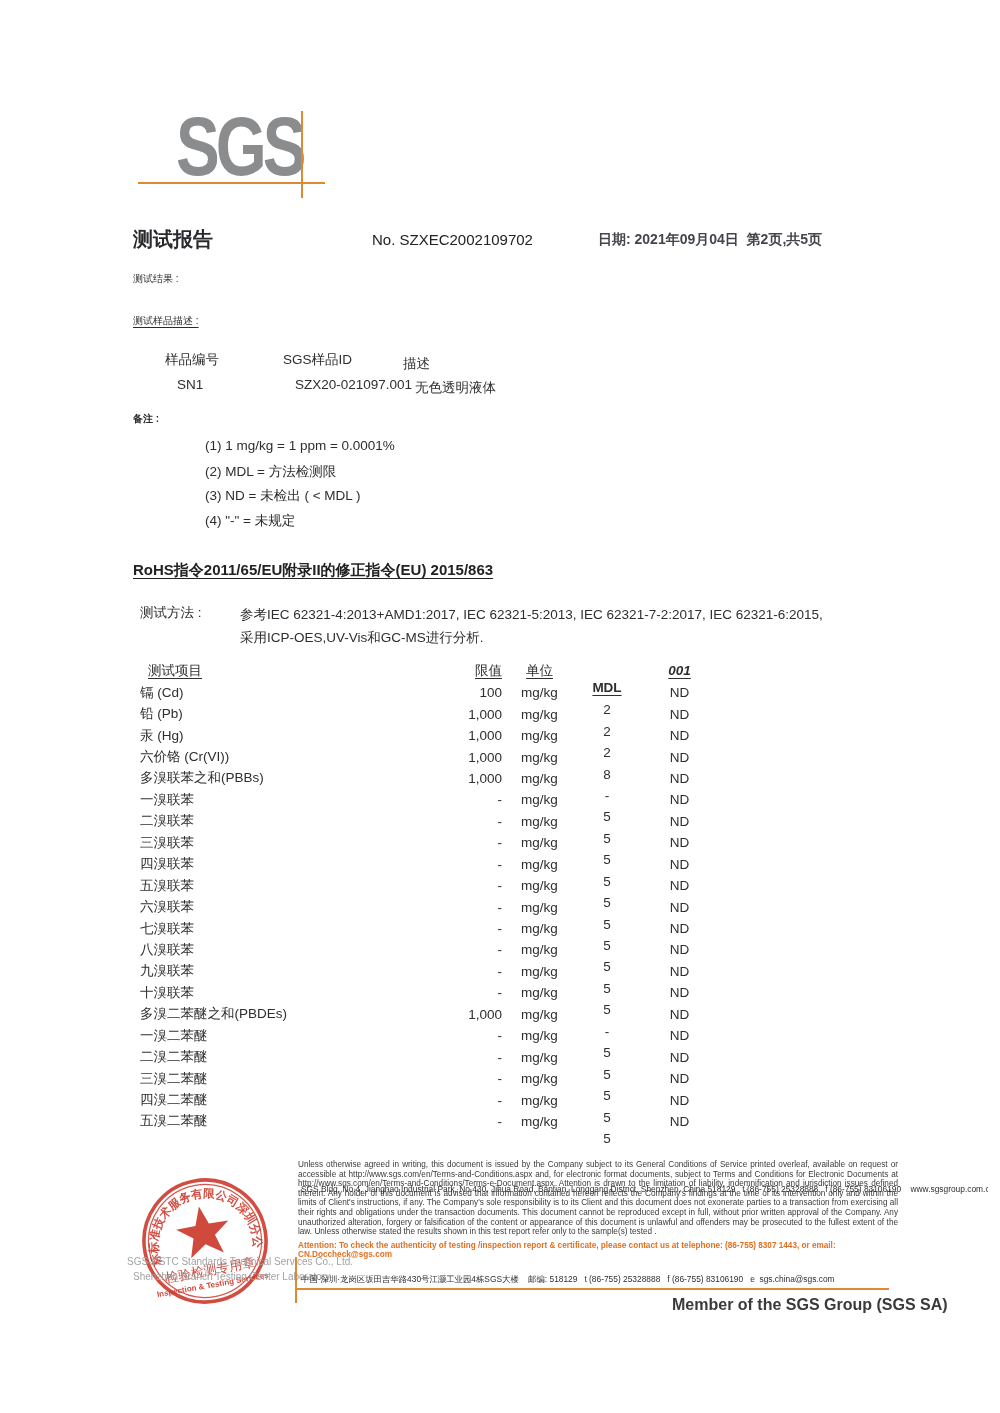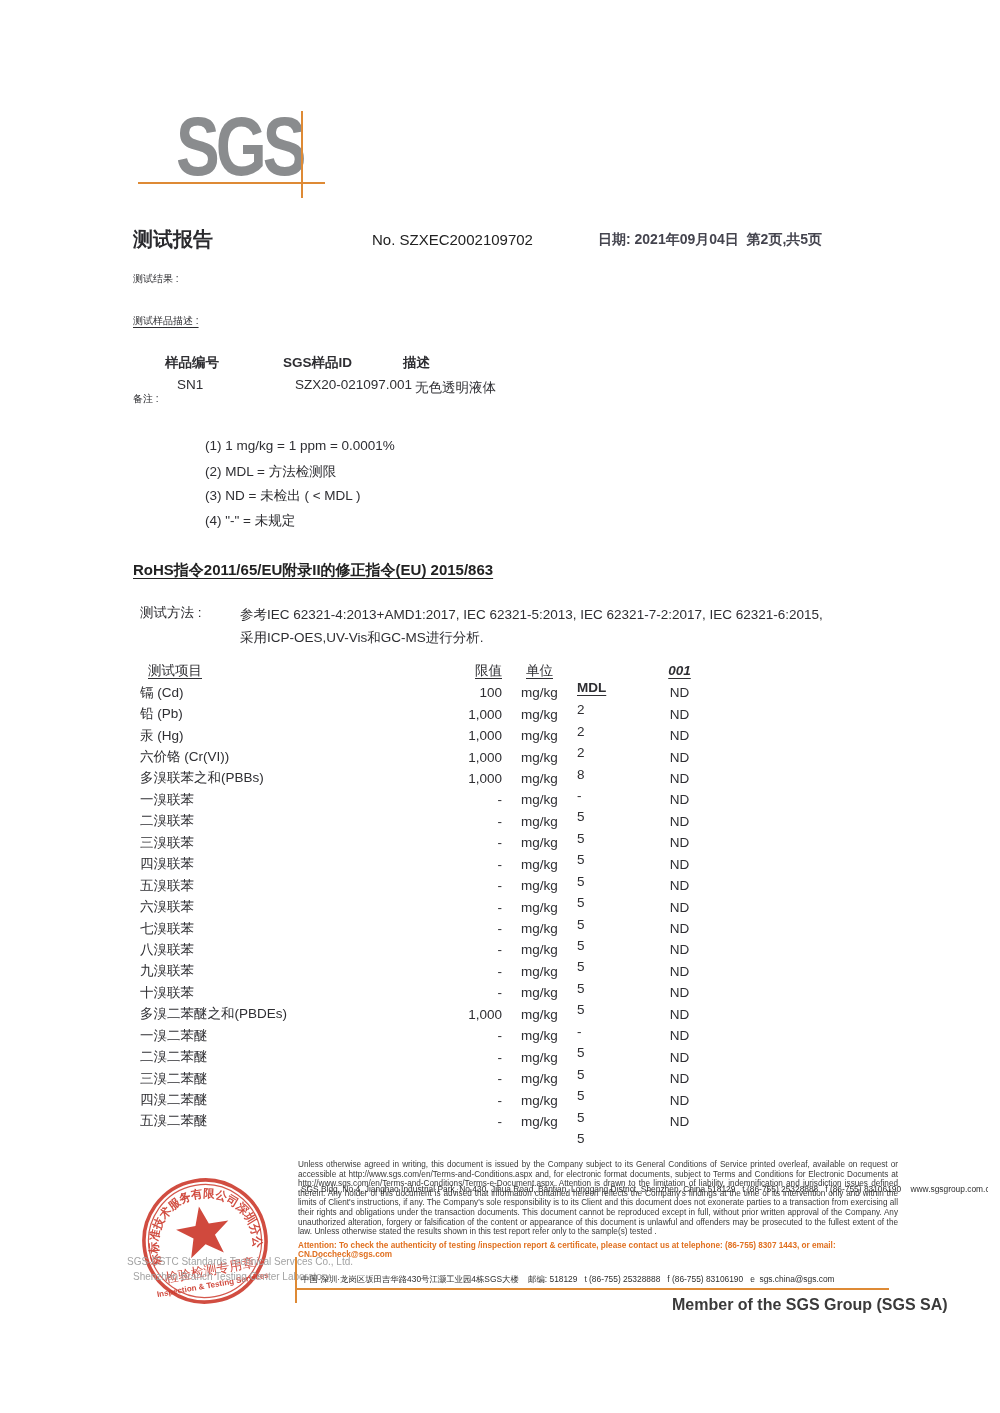--- a/index.html
+++ b/index.html
@@ -34,39 +34,39 @@
 
   .sec-label{font-size:10px;color:#2b2b2f;}
   .underline{text-decoration:underline;text-underline-offset:3px;}
 
   
   .sample-table{left:165px;top:348px;font-size:13.5px;}
   .st-row{display:flex;height:24px;align-items:center;}
   .st-c1{width:118px;}
   .st-c2{width:120px;}
   .st-c3{width:200px;margin-top:8px;}
-  .st-head{font-weight:700;align-items:flex-end;}
+  .st-head{font-weight:400;}
   .st-data .st-c1{padding-left:12px;}
 
   
   .remarks-list{left:205px;top:438px;font-size:13.5px;}
   .remark-item{height:24.6px;}
 
   .rohs-heading{left:133px;top:561px;font-size:15px;font-weight:700;color:#222;
     text-decoration:underline;text-underline-offset:3px;}
   .method-label{left:140px;top:604px;font-size:13.5px;}
   .method-lines{left:240px;top:604px;font-size:13.5px;line-height:22.5px;white-space:pre;}
 
   
   .results-table{left:140px;top:659px;width:590px;font-size:13.5px;}
   .rt-row{display:flex;height:21.45px;align-items:center;}
   .c-item{width:300px;text-align:left;}
   .c-limit{width:62px;text-align:right;}
   .c-unit{width:75px;text-align:center;}
-  .c-mdl{width:60px;text-align:left;margin-top:34px;}
+  .c-mdl{width:60px;text-align:center;margin-top:34px;}
   .c-result{width:85px;text-align:center;}
   .rt-head{height:23px;}
   .rt-head .c-item{padding-left:8px;box-sizing:border-box;}
   .rt-head span{text-decoration:underline;text-underline-offset:3px;}
   .rt-head .c-mdl span{font-weight:600;}
   .rt-head .c-result span{font-style:italic;font-weight:600;}
 
   
   .stamp-wrap{left:122px;top:1158px;width:166px;height:166px;transform:rotate(-10deg);opacity:.92;}
   .company-lines{left:127px;top:1254px;font-size:10px;color:var(--footer-gray);
@@ -108,21 +108,21 @@
       </div>
     <div>
         <div class="st-row st-data">
           <div class="st-c1">SN1</div>
           <div class="st-c2">SZX20-021097.001</div>
           <div class="st-c3">无色透明液体</div>
         </div>
       </div>
   </div>
 
-  <div class="abs sec-label" style="left:133px;top:392px;">备注 :</div>
+  <div class="abs sec-label" style="left:133px;top:412px;font-weight:bold;">备注 :</div>
   <div class="abs remarks-list">
       <div class="remark-item">(1) 1 mg/kg = 1 ppm = 0.0001%</div>
       <div class="remark-item">(2) MDL = 方法检测限</div>
       <div class="remark-item">(3) ND = 未检出 ( &lt; MDL )</div>
       <div class="remark-item">(4) "-" = 未规定</div>
     </div>
 
   <div class="abs rohs-heading">RoHS指令2011/65/EU附录II的修正指令(EU) 2015/863</div>
   <div class="abs method-label sec-label">测试方法 :</div>
   <div class="abs method-lines">参考IEC 62321-4:2013+AMD1:2017, IEC 62321-5:2013, IEC 62321-7-2:2017, IEC 62321-6:2015,

